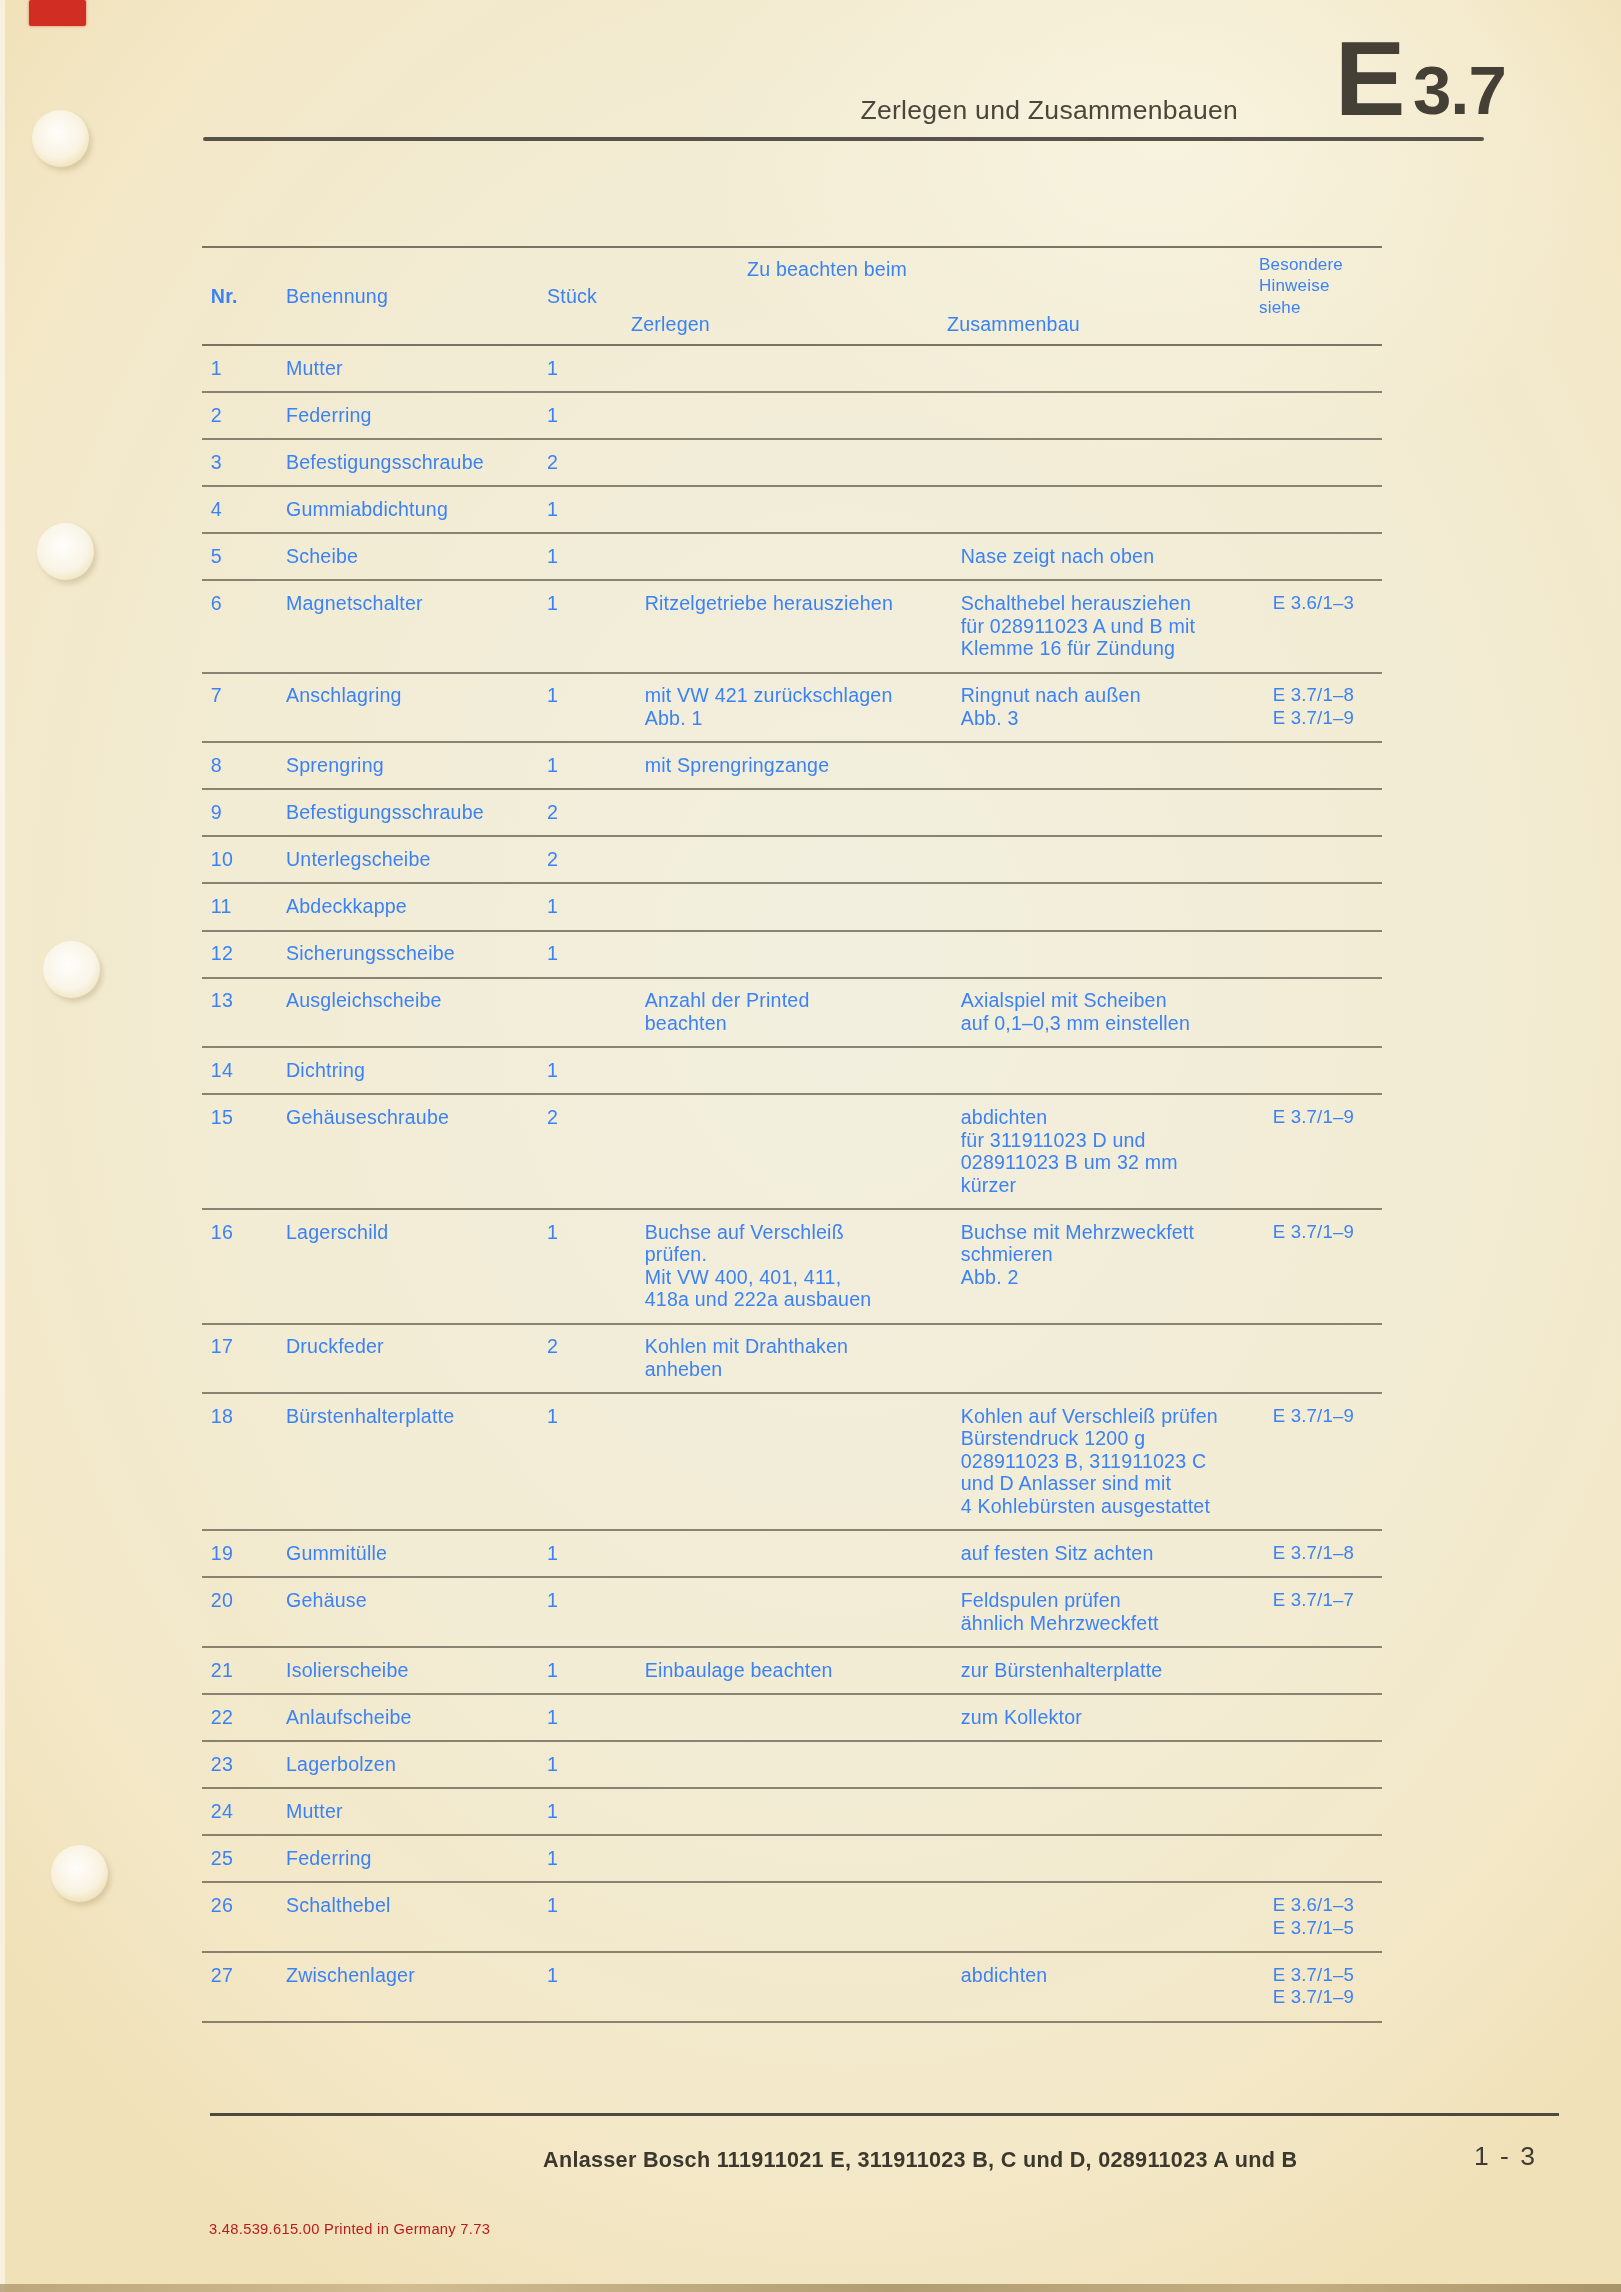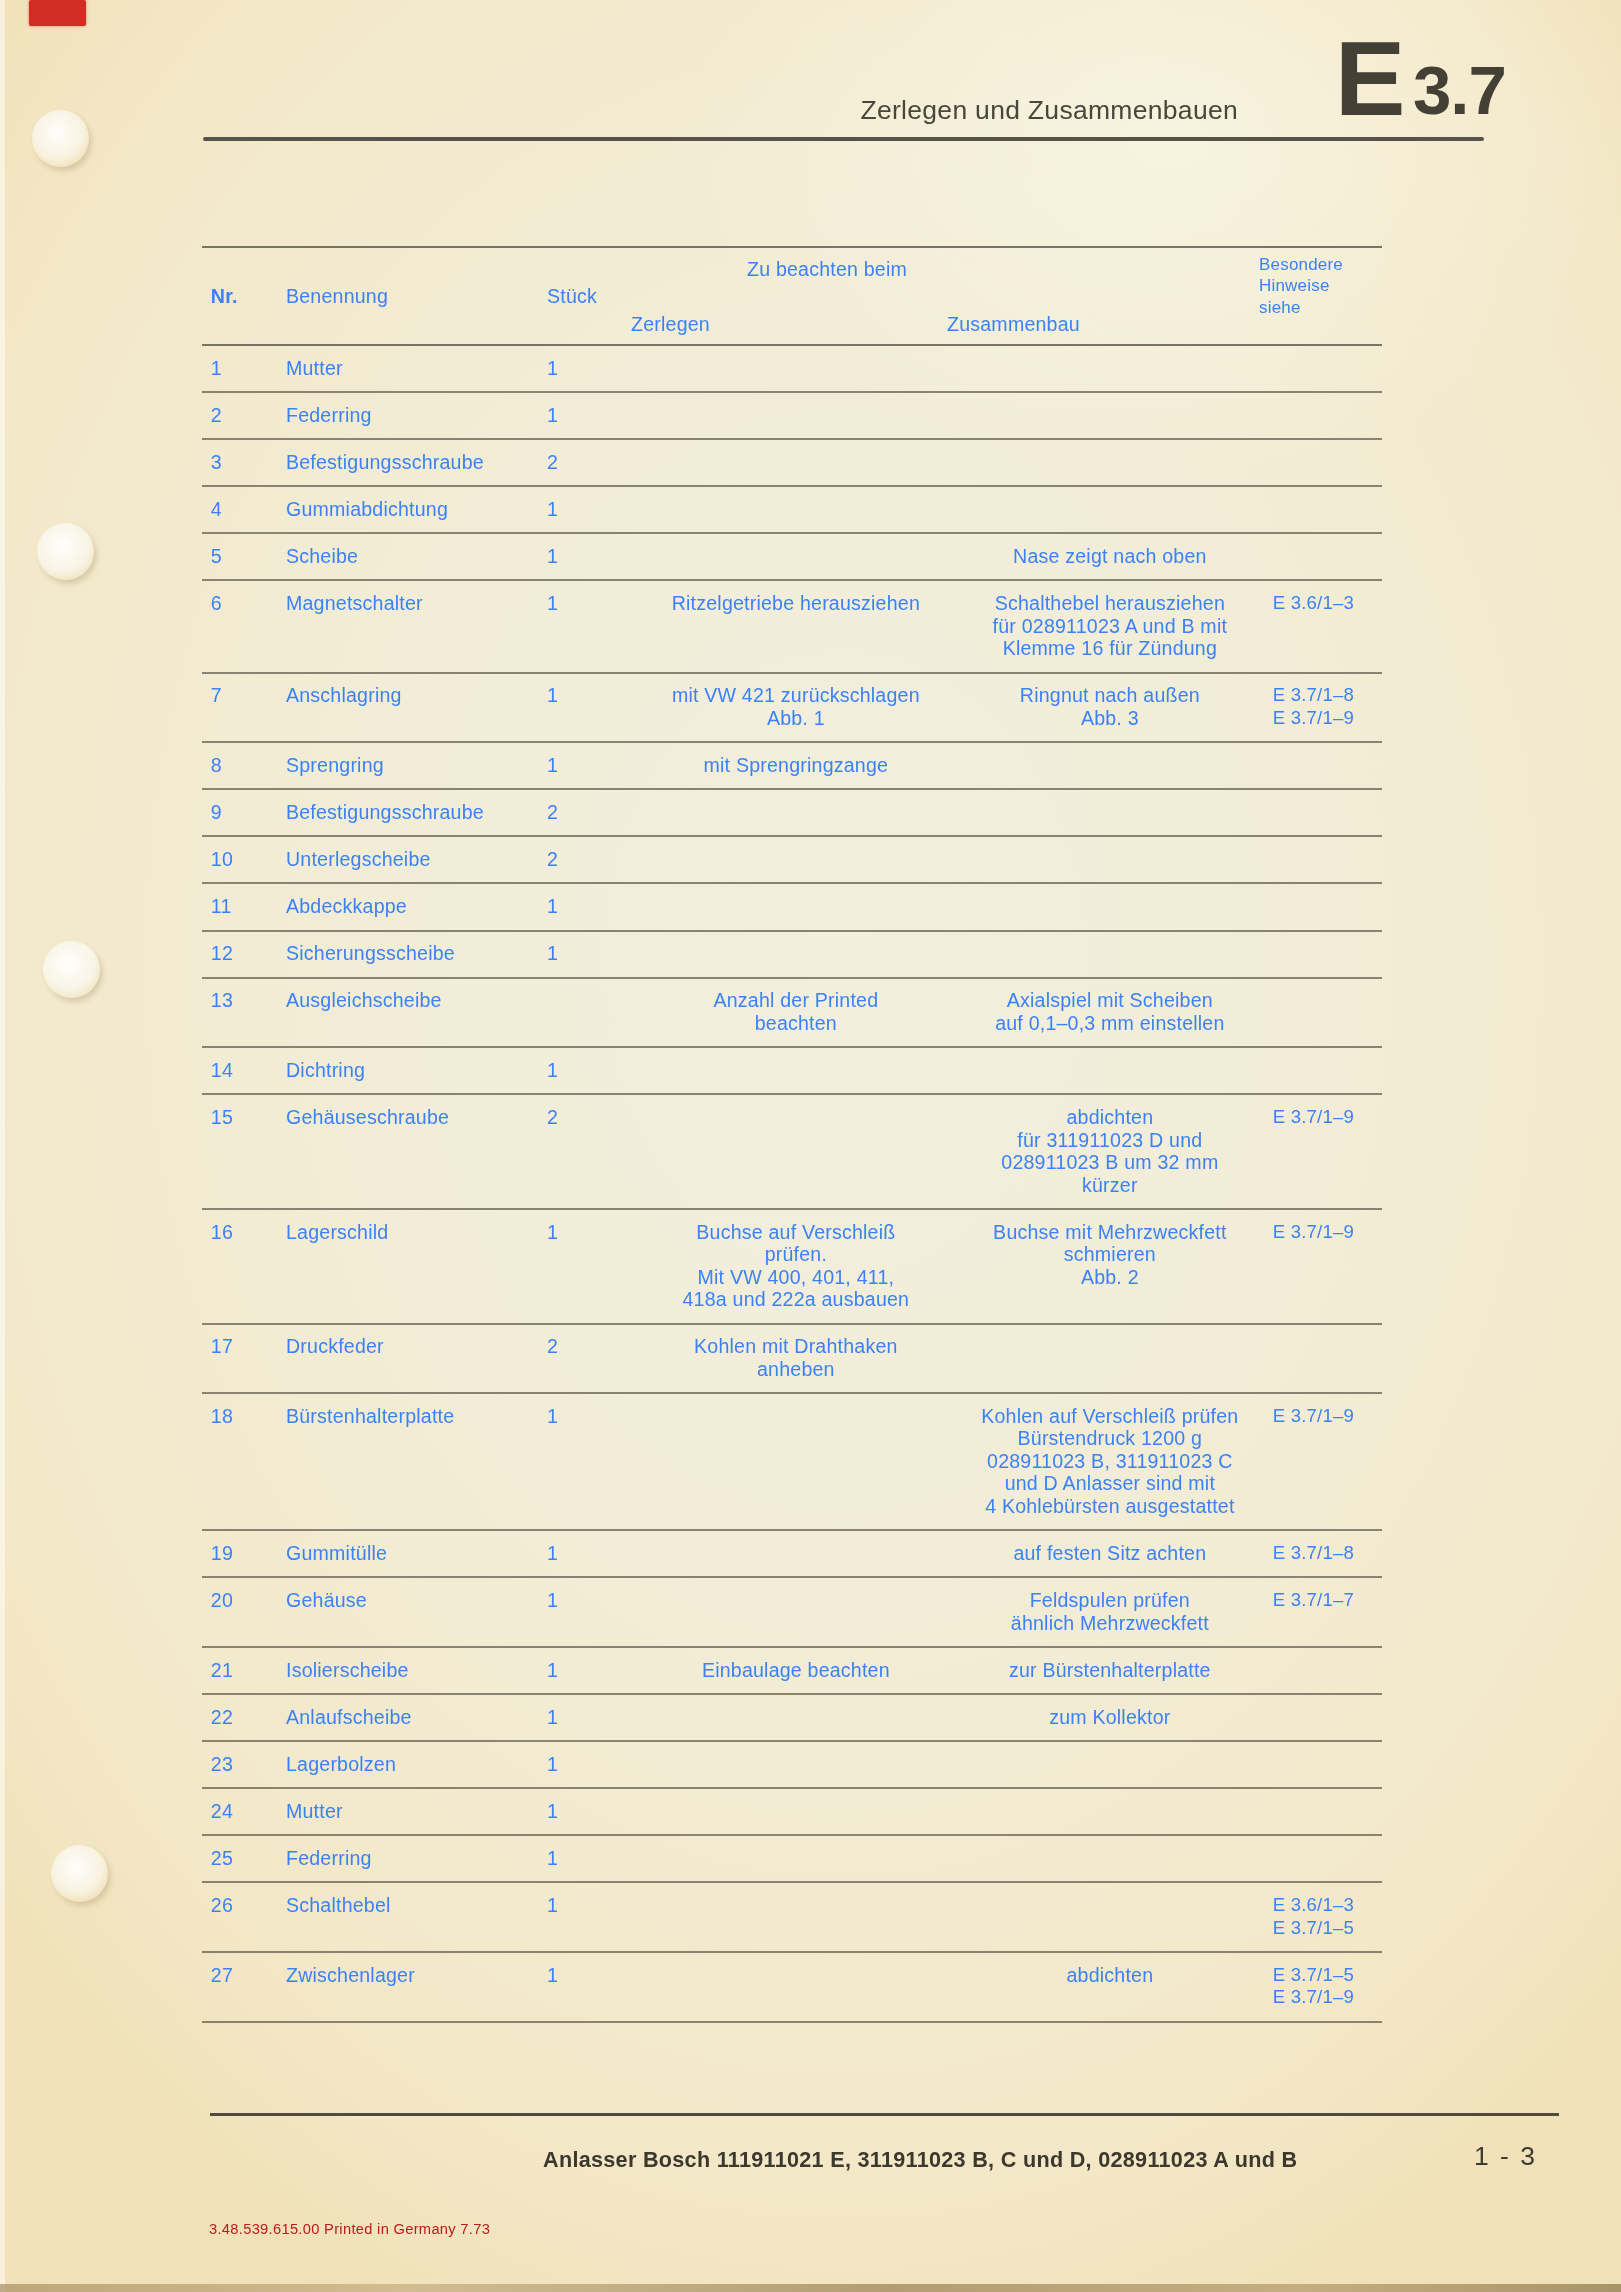--- a/index.html
+++ b/index.html
@@ -36,21 +36,21 @@
   .lbl-ben{left:84px;top:37px;}
   .lbl-stk{left:345px;top:37px;}
   .lbl-zer{left:429px;top:65px;}
   .lbl-zus{left:745px;top:65px;}
   .lbl-hin{left:1057px;top:5.9px;line-height:21.6px;font-size:17px;}
 
   .trow{display:grid;grid-template-columns:84px 261px 84px 316px 312px 123px;
     padding:10.8px 0 11.8px;border-bottom:2px solid rgba(95,90,75,.72);}
   .c{white-space:pre;}
   .c-nr{padding-left:8.8px;}
-  .c-zer,.c-zus{padding-left:13.7px;text-align:center;}
+  .c-zer,.c-zus{padding-left:13.7px;}
   .c-hin{padding-left:13.7px;font-size:18.6px;}
   .c .b{display:block;font-weight:normal;}
   .c .t{display:block;}
   .c .t:empty,.c .b:empty{display:none;}
 
   
   .rule-bottom{position:absolute;top:2113px;left:210px;width:1349px;height:2.9px;background:#4f4a40;}
   .footer-title{position:absolute;top:2147px;left:543px;font-size:21.6px;font-weight:bold;color:#3b382e;letter-spacing:0.3px;}
   .page-number{position:absolute;top:2141px;left:1474px;font-size:26.5px;color:#3e3c34;letter-spacing:2px;}
   .print-note{position:absolute;top:2221px;left:209px;font-size:14.7px;color:#b91c1c;letter-spacing:0.3px;}

